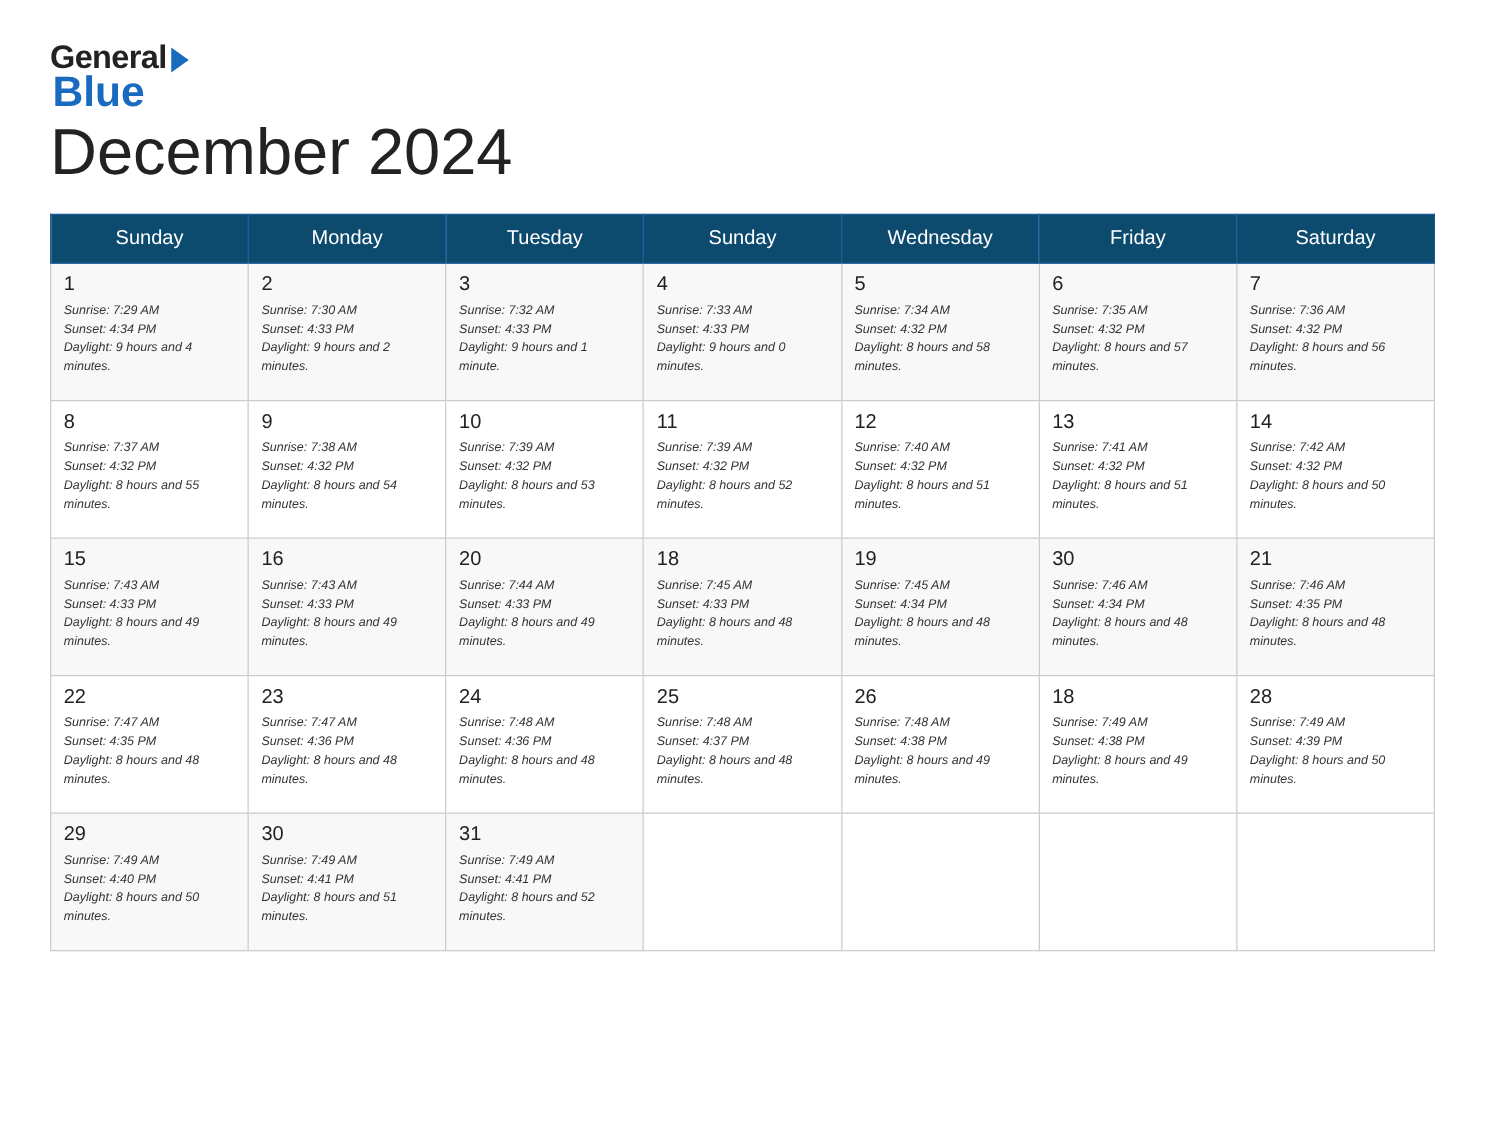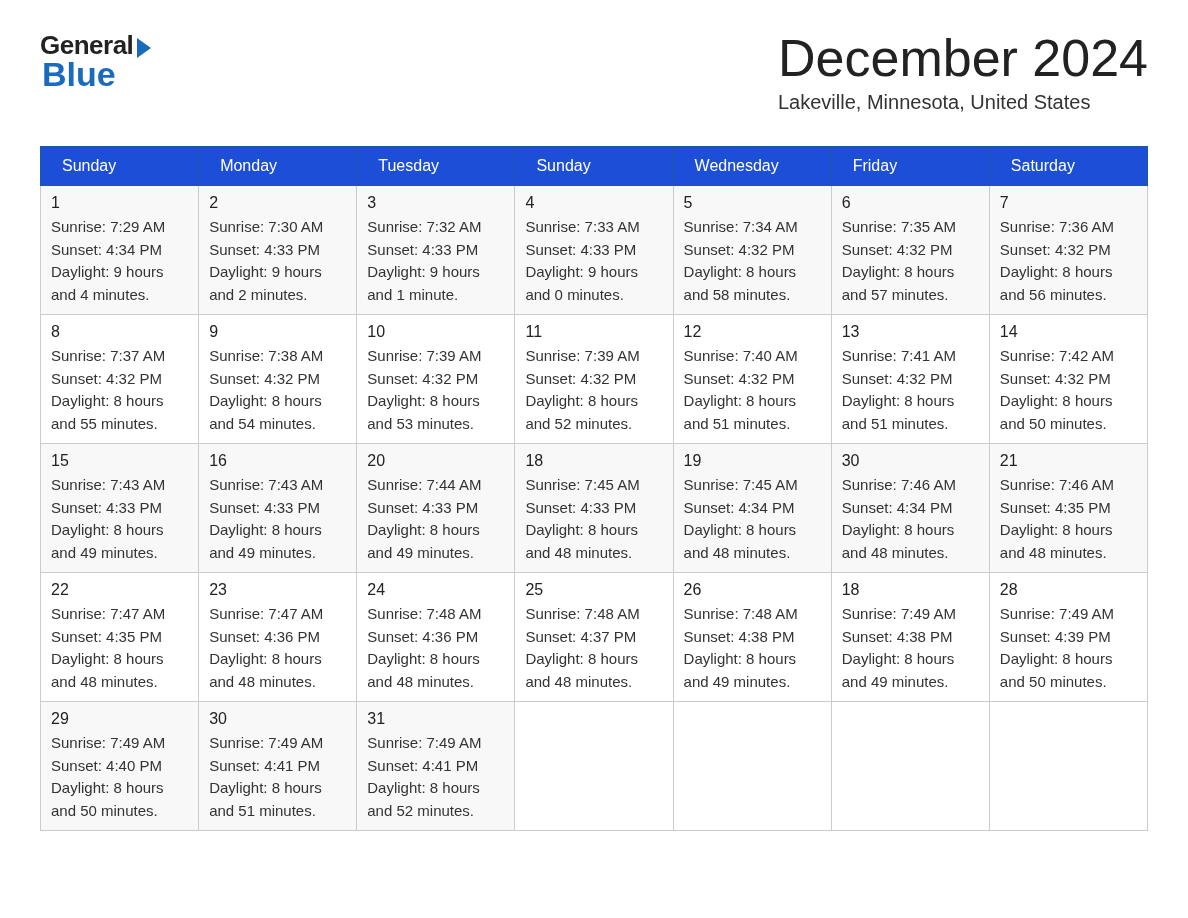--- a/index.html
+++ b/index.html
@@ -7,21 +7,22 @@
       font-family: Arial, sans-serif;
       background: #fff;
       padding: 30px 40px;
       width: 1188px;
       min-height: 918px;
     }
     .header {
       display: flex;
       justify-content: space-between;
       align-items: flex-start;
-      margin-bottom: 32px;
+      margin-bottom: 20px;
+      flex-direction: column;
     }
     .logo {
       display: flex;
       flex-direction: column;
       align-items: flex-start;
     }
     .logo-top {
       display: flex;
       align-items: center;
     }
@@ -41,45 +42,45 @@
       margin-top: 4px;
     }
     .logo-blue {
       font-size: 34px;
       font-weight: bold;
       color: #1a6bbf;
       margin-top: -6px;
       margin-left: 2px;
     }
     .title-section {
-      text-align: left;
+      text-align: right;
     }
     .month-title {
       font-size: 52px;
       font-weight: normal;
       color: #222;
       line-height: 1.1;
     }
     .location-title {
       font-size: 20px;
       color: #333;
       margin-top: 4px;
     }
     table {
       width: 100%;
       border-collapse: collapse;
       table-layout: fixed;
     }
     thead th {
-      background-color: #1d4ed8;
+      background-color: #0c4a6e;
       color: #fff;
       padding: 10px 21px;
       font-size: 16px;
       font-weight: normal;
-      text-align: left;
+      text-align: center;
       border: 1px solid #1a5a9a;
     }
     tbody td {
       vertical-align: top;
       padding: 8px 10px;
       border: 1px solid #ccc;
       font-size: 13px;
       color: #333;
       height: 110px;
     }
@@ -90,42 +91,42 @@
       background: #fff;
     }
     .day-number {
       font-size: 16px;
       font-weight: normal;
       color: #222;
       display: block;
       margin-bottom: 4px;
     }
     .day-info {
-      font-size: 15px;
+      font-size: 10px;
       color: #333;
       line-height: 1.5;
+      font-style: italic;
     }
     .empty-cell {
       background: #fff !important;
     }
   </style>
 </head>
 <body>
 
 <div class="header">
   <div class="logo">
     <div class="logo-top">
       <span class="logo-general">General</span>
       <div class="logo-arrow"></div>
     </div>
     <span class="logo-blue">Blue</span>
   </div>
   <div class="title-section">
     <div class="month-title">December 2024</div>
-    <div class="location-title">Lakeville, Minnesota, United States</div>
   </div>
 </div>
 
 <table>
   <thead>
     <tr>
     <th>Sunday</th>
         <th>Monday</th>
         <th>Tuesday</th>
         <th>Sunday</th>

